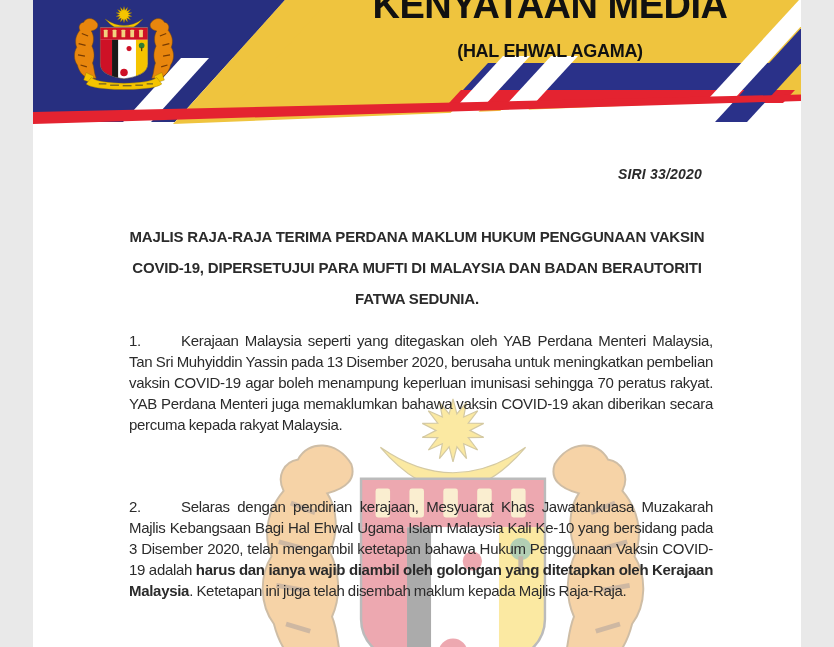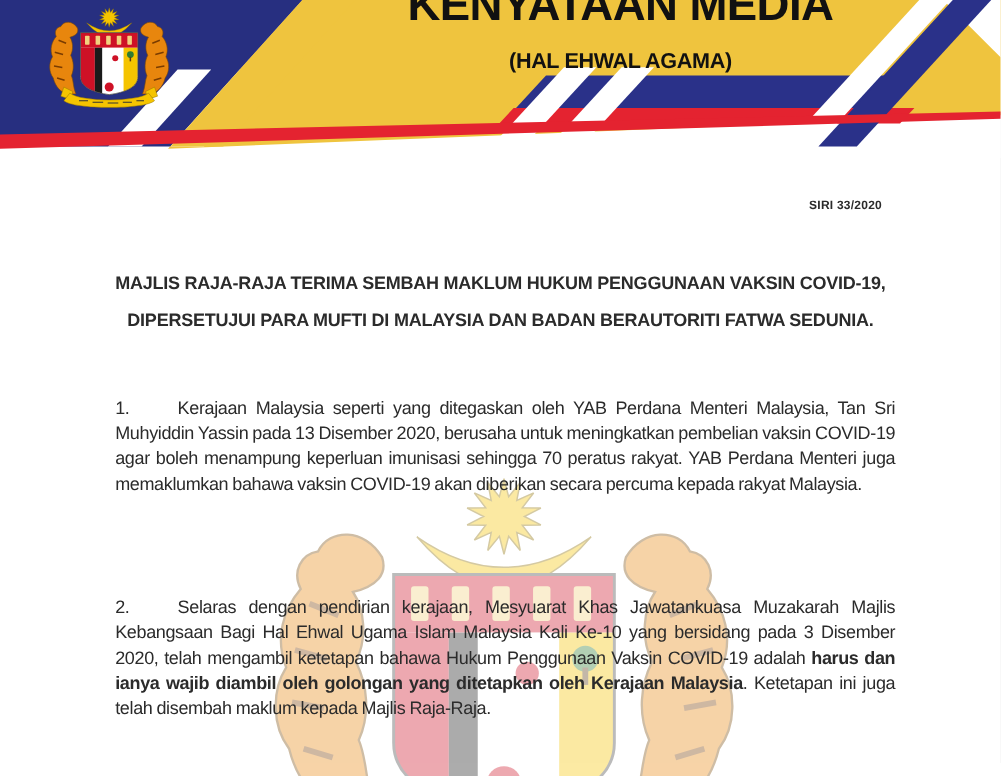--- a/index.html
+++ b/index.html
@@ -1,35 +1,35 @@
 <!DOCTYPE html>
 <html><head>
 <meta charset="utf-8">
 <style>
   html,body{margin:0;padding:0;background:#e9e9e9;}
   .page{
-    position:relative;width:834px;height:647px;background:#ffffff;
+    position:relative;width:768px;height:647px;background:#ffffff;
     overflow:hidden;font-family:"Liberation Sans",sans-serif;color:#262626;
     margin:0 auto;
   }
   
   .masthead{position:absolute;top:0;left:0;width:834px;height:132px;}
   .masthead svg{display:block;}
   .header-text{
     position:absolute;top:-14px;left:250px;width:534px;text-align:center;
     color:#111;font-weight:bold;line-height:1;z-index:3;
   }
   .header-title{font-size:38px;line-height:38px;letter-spacing:-.5px;}
   .header-sub1{font-size:18px;line-height:20px;margin-top:3px;letter-spacing:-.3px;}
   .header-sub2{font-size:18px;line-height:20px;margin-top:17px;letter-spacing:-.3px;}
   
   .watermark{position:absolute;left:178px;top:382px;width:484px;height:412px;opacity:.36;z-index:1;}
   
   .doc-text{position:absolute;z-index:2;color:#2b2b2b;}
-  .siri{right:99px;top:166px;font-weight:bold;font-size:10px;letter-spacing:.2px;}
+  .siri{right:99px;top:166px;font-weight:bold;font-size:14px;letter-spacing:.2px;font-style:italic;}
   .headline{
     left:96px;right:96px;top:221px;text-align:center;font-weight:bold;
     font-size:15px;line-height:31px;letter-spacing:-.2px;
   }
   .para{
     left:96px;right:88px;text-align:justify;font-size:15px;line-height:21px;
     letter-spacing:-.3px;word-spacing:-.5px;
   }
   .para1{top:330px;}
   .para2{top:496px;}
@@ -128,19 +128,19 @@
       <div class="header-sub2">(HAL EHWAL AGAMA)</div>
     </div>
   </div>
 
   <svg class="watermark" viewBox="0 0 200 170" preserveAspectRatio="xMidYMin meet">
     <use href="#emblem"></use>
   </svg>
 
   <div class="doc-text siri">SIRI 33/2020</div>
 
-  <div class="doc-text headline">MAJLIS RAJA-RAJA TERIMA SEMBAH MAKLUM HUKUM PENGGUNAAN VAKSIN COVID-19, DIPERSETUJUI PARA MUFTI DI MALAYSIA DAN BADAN BERAUTORITI FATWA SEDUNIA.</div>
+  <div class="doc-text headline">MAJLIS RAJA-RAJA TERIMA PERDANA MAKLUM HUKUM PENGGUNAAN VAKSIN COVID-19, DIPERSETUJUI PARA MUFTI DI MALAYSIA DAN BADAN BERAUTORITI FATWA SEDUNIA.</div>
 
   <div class="doc-text para para1"><span class="pnum">1.</span><span>Kerajaan Malaysia seperti yang ditegaskan oleh YAB Perdana Menteri Malaysia, Tan Sri Muhyiddin Yassin pada 13 Disember 2020, berusaha untuk meningkatkan pembelian vaksin COVID-19 agar boleh menampung keperluan imunisasi sehingga 70 peratus rakyat. YAB Perdana Menteri juga memaklumkan bahawa vaksin COVID-19 akan diberikan secara percuma kepada rakyat Malaysia.</span></div>
 
   <div class="doc-text para para2"><span class="pnum">2.</span><span>Selaras dengan pendirian kerajaan, Mesyuarat Khas Jawatankuasa Muzakarah Majlis Kebangsaan Bagi Hal Ehwal Ugama Islam Malaysia Kali Ke-10 yang bersidang pada 3 Disember 2020, telah mengambil ketetapan bahawa Hukum Penggunaan Vaksin COVID-19 adalah </span><span class="bold">harus dan ianya wajib diambil oleh golongan yang ditetapkan oleh Kerajaan Malaysia</span><span>. Ketetapan ini juga telah disembah maklum kepada Majlis Raja-Raja.</span></div>
 
 </div>
 
 </body></html>

